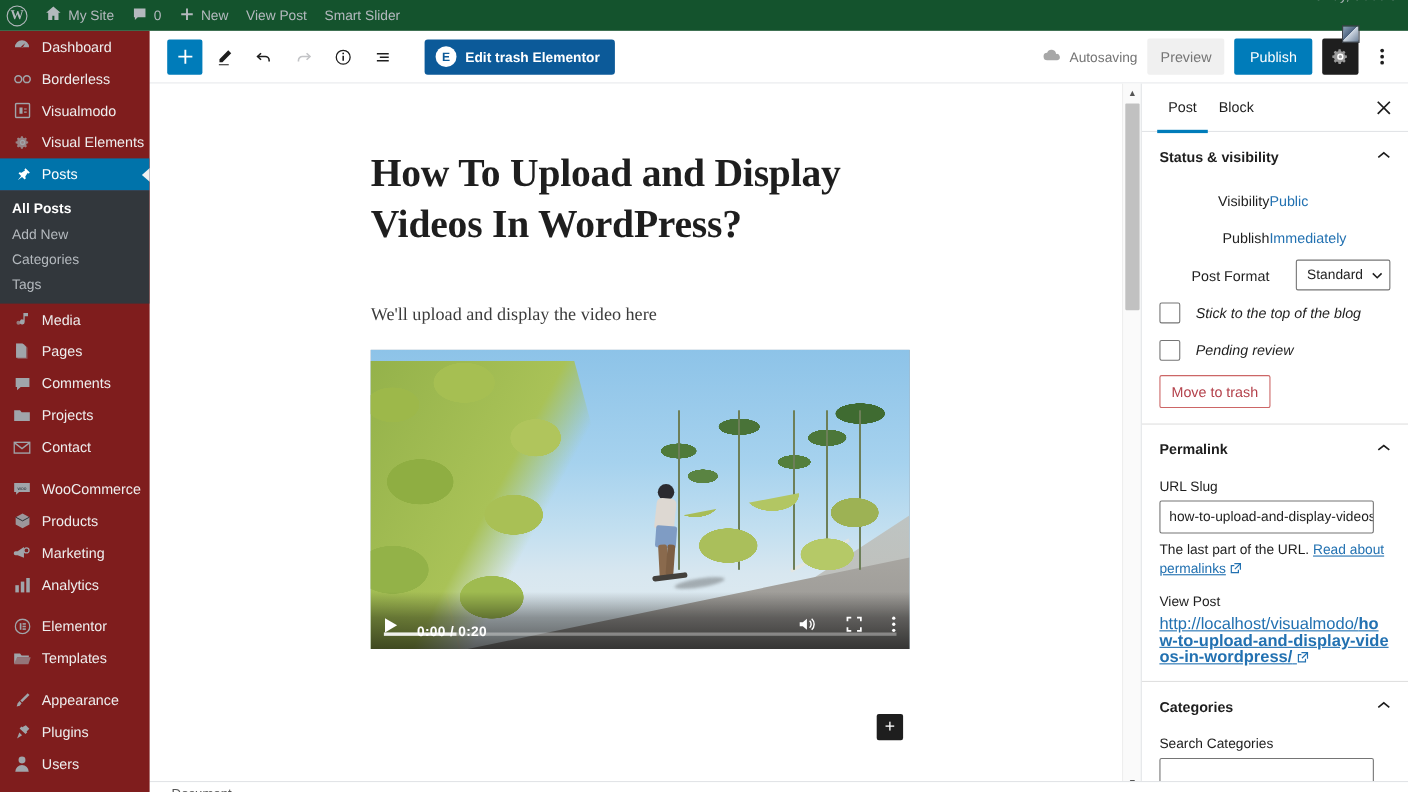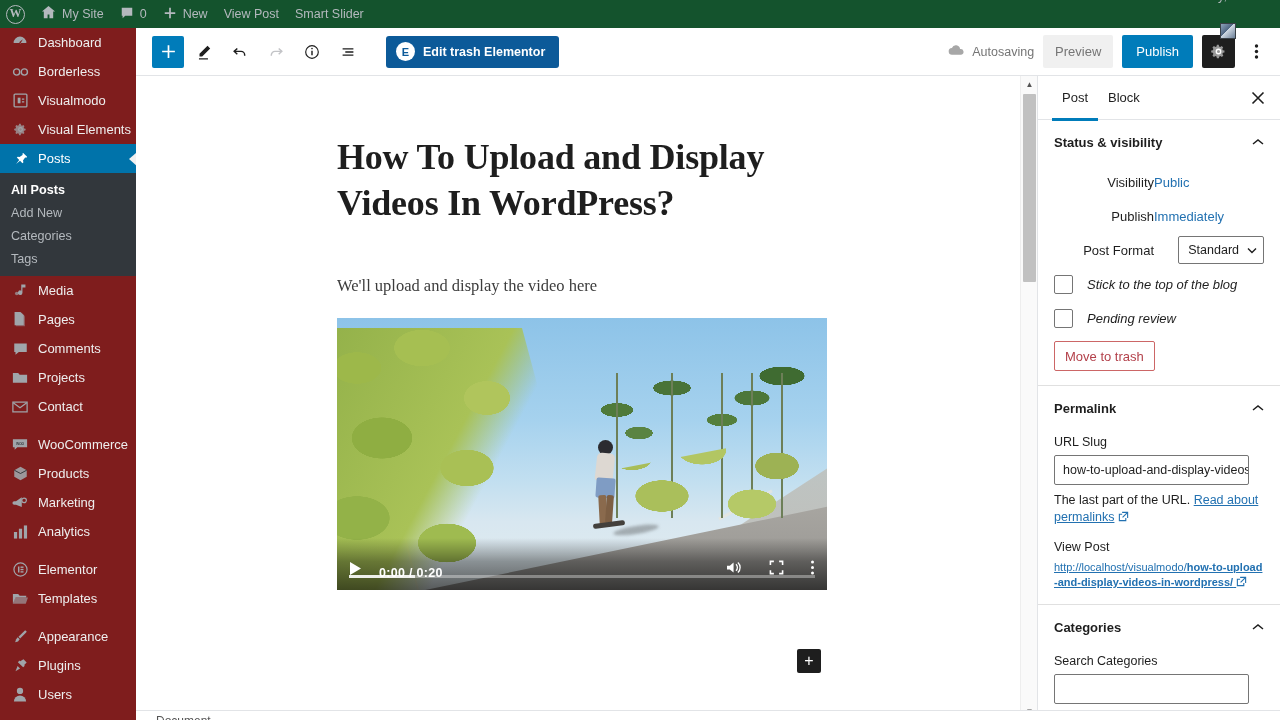--- a/index.html
+++ b/index.html
@@ -359,21 +359,21 @@
   }
   .sp-sublabel { font-size: 12.5px; color: #1e1e1e; margin: 4px 0 6px; }
   .sp-input {
     width: 195px; height: 30px; border: 1px solid #757575; border-radius: 2px;
     font-size: 12.5px; color: #1e1e1e; padding: 0 8px;
     display: flex; align-items: center; overflow: hidden; white-space: nowrap;
   }
   .sp-help { font-size: 12.5px; color: #1e1e1e; margin-top: 7px; line-height: 17px; }
   .sp-help a { color: #2271b1; text-decoration: underline; }
   .sp-url {
-    font-size: 11px; line-height: 15px; margin-top: 2px;
+    font-size: 15px; line-height: 15px; margin-top: 2px;
     color: #2271b1; word-break: break-all; text-decoration: underline;
   }
   .sp-url b { font-weight: bold; }
   .ext-ico { display: inline-block; width: 11px; height: 11px; vertical-align: -1px; }
 
   
   #statusbar {
     position: absolute; left: 136px; top: 710px;
     width: 1144px; height: 10px;
     background: #fff; border-top: 1px solid #e2e4e7;

